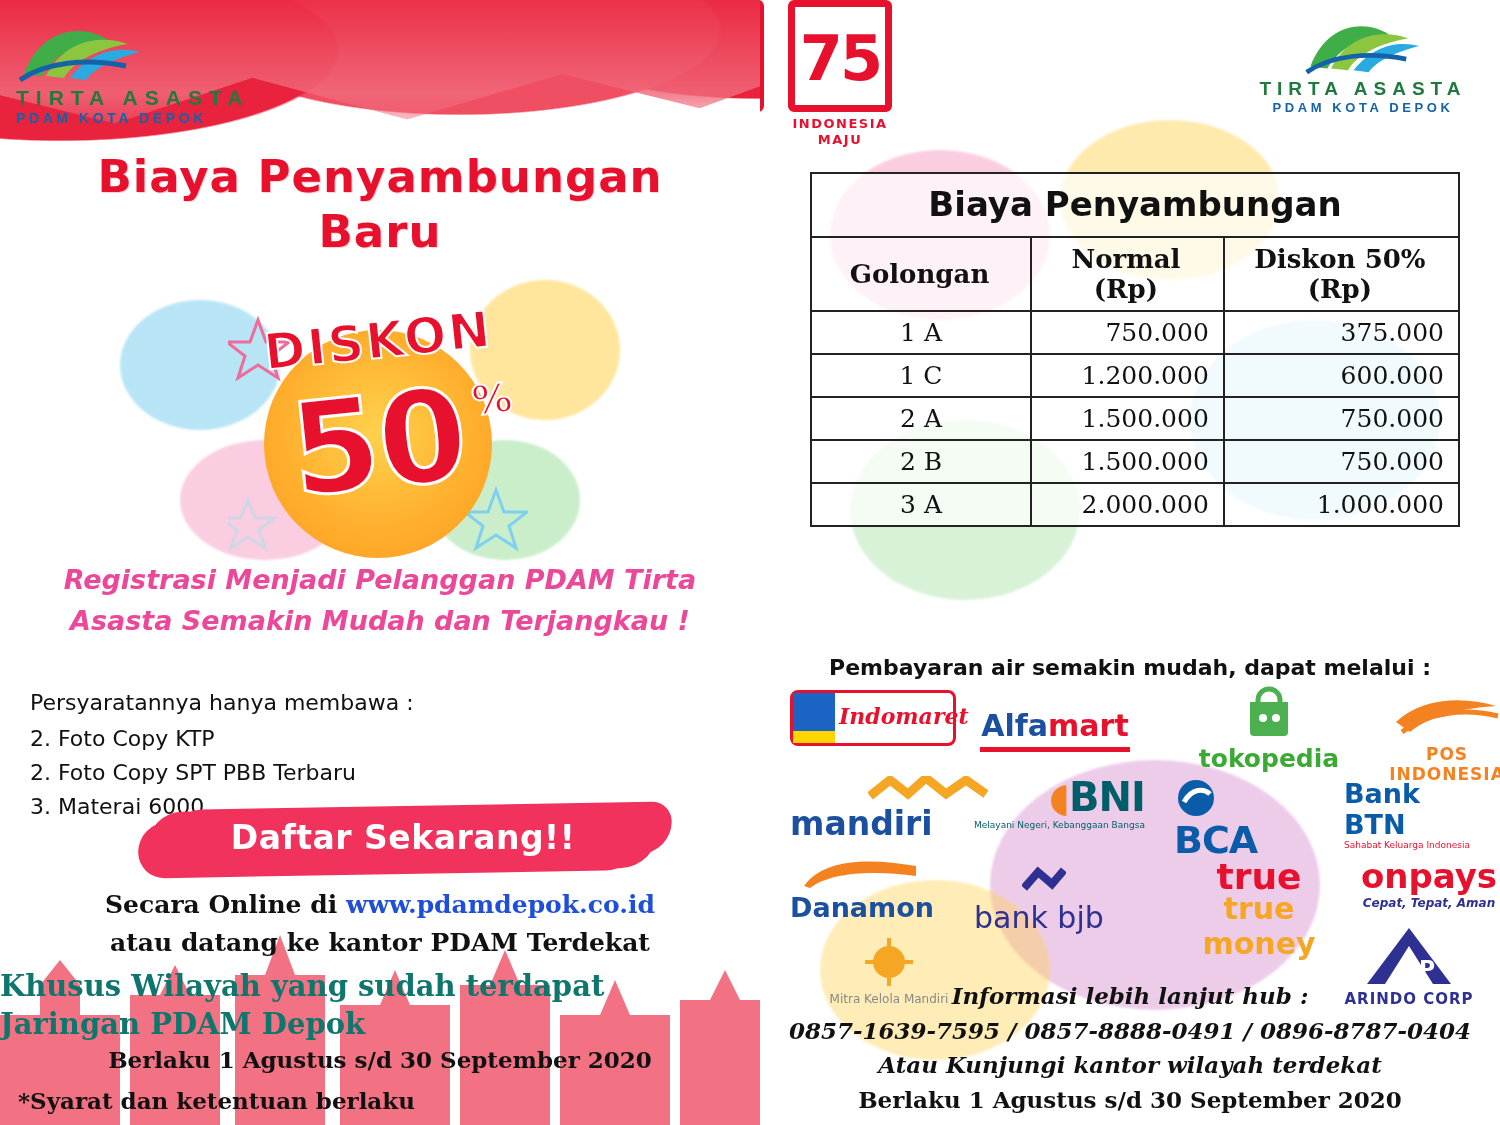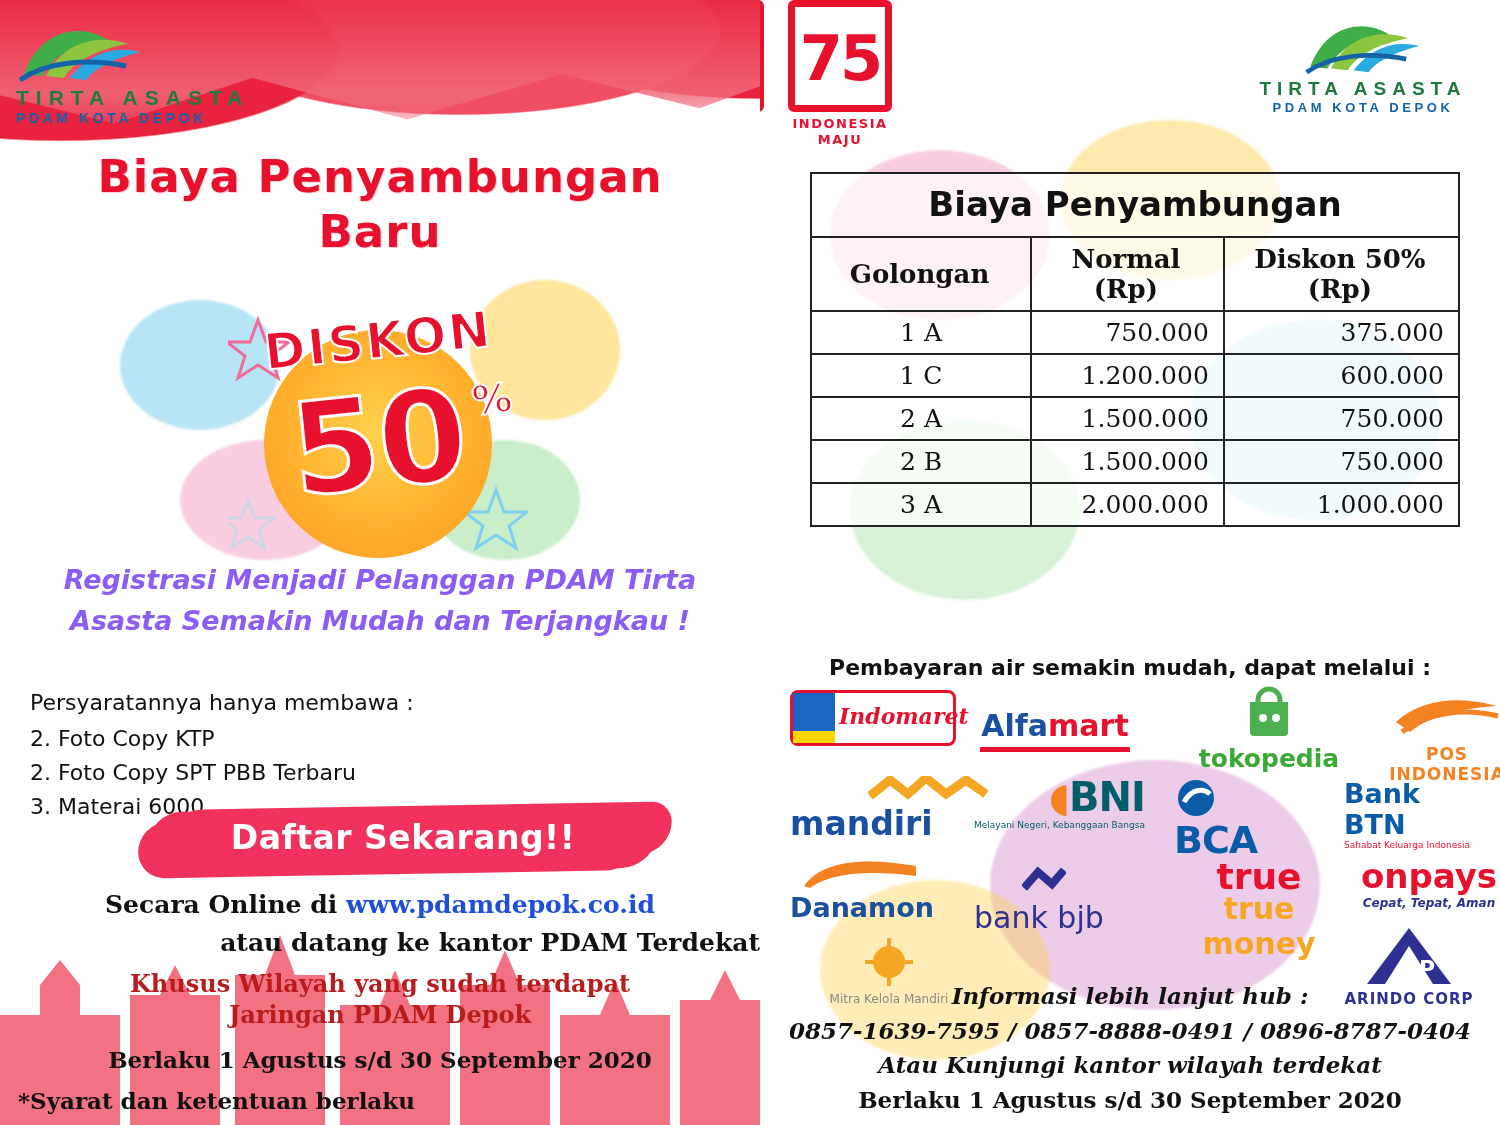--- a/index.html
+++ b/index.html
@@ -71,21 +71,21 @@
   }
   .disc-pct{
     position:absolute;right:16px;top:86px;
     font-family:"DejaVu Sans",sans-serif;font-weight:bold;font-size:40px;color:#e8112d;
     transform:rotate(-6deg);-webkit-text-stroke:2px #ffffff;
   }
 
   .tagline{
     position:absolute;top:560px;left:22px;width:716px;text-align:center;
     font-family:"DejaVu Sans",sans-serif;font-style:italic;font-weight:bold;
-    font-size:27px;line-height:1.5;color:#8b5cf6;
+    font-size:27px;line-height:1.5;color:#ec4899;
   }
   .req-head{
     position:absolute;top:690px;left:30px;
     font-family:"DejaVu Sans",sans-serif;font-size:22px;color:#111;
   }
   .req-list{
     position:absolute;top:722px;left:30px;
     font-family:"DejaVu Sans",sans-serif;font-size:22px;color:#111;line-height:1.55;
   }
 
@@ -105,26 +105,26 @@
   .silhouette{
     position:absolute;left:0;bottom:0;width:760px;height:260px;opacity:.85;
   }
 
   .online-line{
     position:absolute;top:890px;left:0;width:760px;text-align:center;
     font-family:"DejaVu Serif",serif;font-weight:bold;font-size:25px;color:#111;
   }
   .online-line a{color:#1f4fd8;text-decoration:none;}
   .office-line{
-    position:absolute;top:928px;left:0;width:760px;text-align:right;
+    position:absolute;top:928px;left:0;width:760px;text-align:center;
     font-family:"DejaVu Serif",serif;font-weight:bold;font-size:25px;color:#111;
   }
   .khusus{
-    position:absolute;top:968px;left:0;width:760px;text-align:center;
-    font-family:"DejaVu Serif",serif;font-weight:bold;font-size:24px;color:#b91c1c;line-height:1.3;
+    position:absolute;top:968px;left:0;width:760px;text-align:left;
+    font-family:"DejaVu Serif",serif;font-weight:bold;font-size:29px;color:#0f766e;line-height:1.3;
   }
   .berlaku-left{
     position:absolute;top:1046px;left:0;width:760px;text-align:center;
     font-family:"DejaVu Serif",serif;font-weight:bold;font-size:23px;color:#111;
   }
   .syarat{
     position:absolute;top:1087px;left:18px;
     font-family:"DejaVu Serif",serif;font-weight:bold;font-size:23px;color:#111;
   }
 

